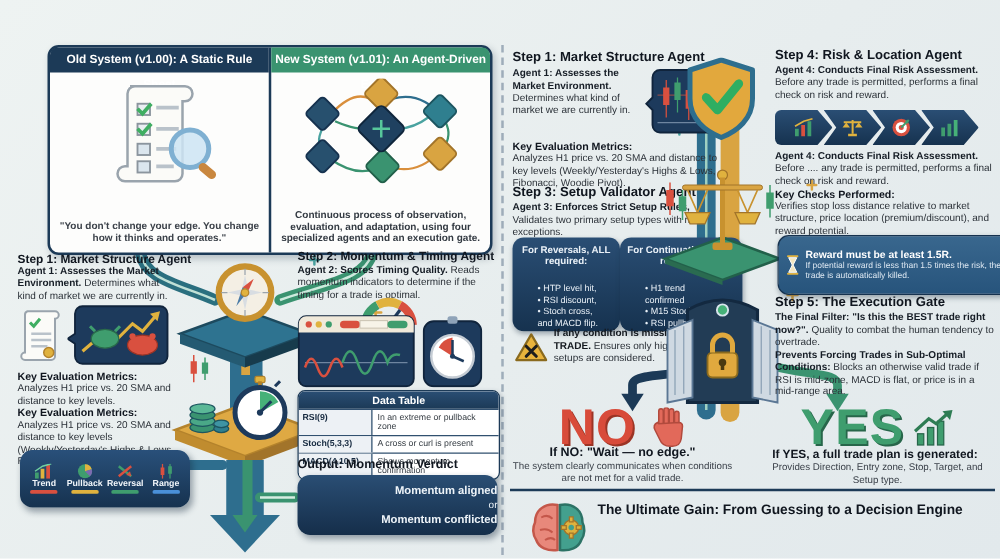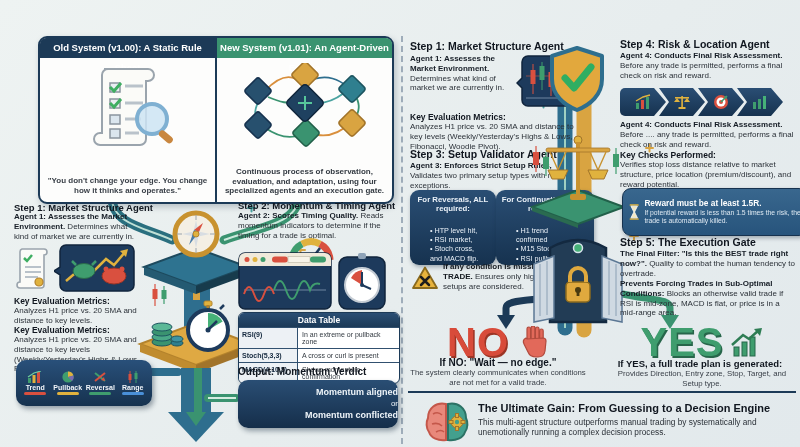--- a/index.html
+++ b/index.html
@@ -373,21 +373,21 @@
 
   <div class="abs stepH z2" style="left:410px;top:148px;font-size:10.5px;">Step 3: Setup Validator Agent</div>
   <p class="abs body-txt z2" style="left:410px;top:161px;width:172px;margin:0;">
     <b>Agent 3: Enforces Strict Setup Rules,</b>
     <span>Validates two primary setup types with no exceptions.</span>
   </p>
   <div class="abs pill z2" style="left:410px;top:190px;width:76px;height:66px;">
     <div class="ptitle">For Reversals, ALL required:</div>
     <ul>
       <li>HTP level hit,</li>
-      <li>RSI market,</li>
+      <li>RSI discount,</li>
       <li>Stoch cross, and MACD flip.</li>
     </ul>
   </div>
   <div class="abs pill z2" style="left:496px;top:190px;width:88px;height:66px;">
     <div class="ptitle">For Continuations, ALL required:</div>
     <ul>
       <li>H1 trend confirmed</li>
       <li>M15 Stoch cross,</li>
       <li>RSI pullback, and MACD agrees.</li>
     </ul>
@@ -551,15 +551,14 @@
     <g fill="#e0b23e" stroke="#a2742a" stroke-width="1">
       <circle cx="33" cy="22" r="6"></circle>
       <rect x="31.5" y="13.5" width="3" height="4"></rect>
         <rect x="31.5" y="26.5" width="3" height="4"></rect>
         <rect x="25" y="20.5" width="4" height="3"></rect>
         <rect x="37" y="20.5" width="4" height="3"></rect>
     </g>
     <circle cx="33" cy="22" r="2.2" fill="#43a08e"></circle>
   </svg>
   <div class="abs foot-h z2" style="left:478px;top:402px;">The Ultimate Gain: From Guessing to a Decision Engine</div>
-  <p class="abs foot-t z2" style="left:478px;top:417px;width:310px;margin:0;">This multi-agent structure outperforms manual trading by systematically and unemotionally running a complex decision process.</p>
 
 </div>
 
 </body></html>

